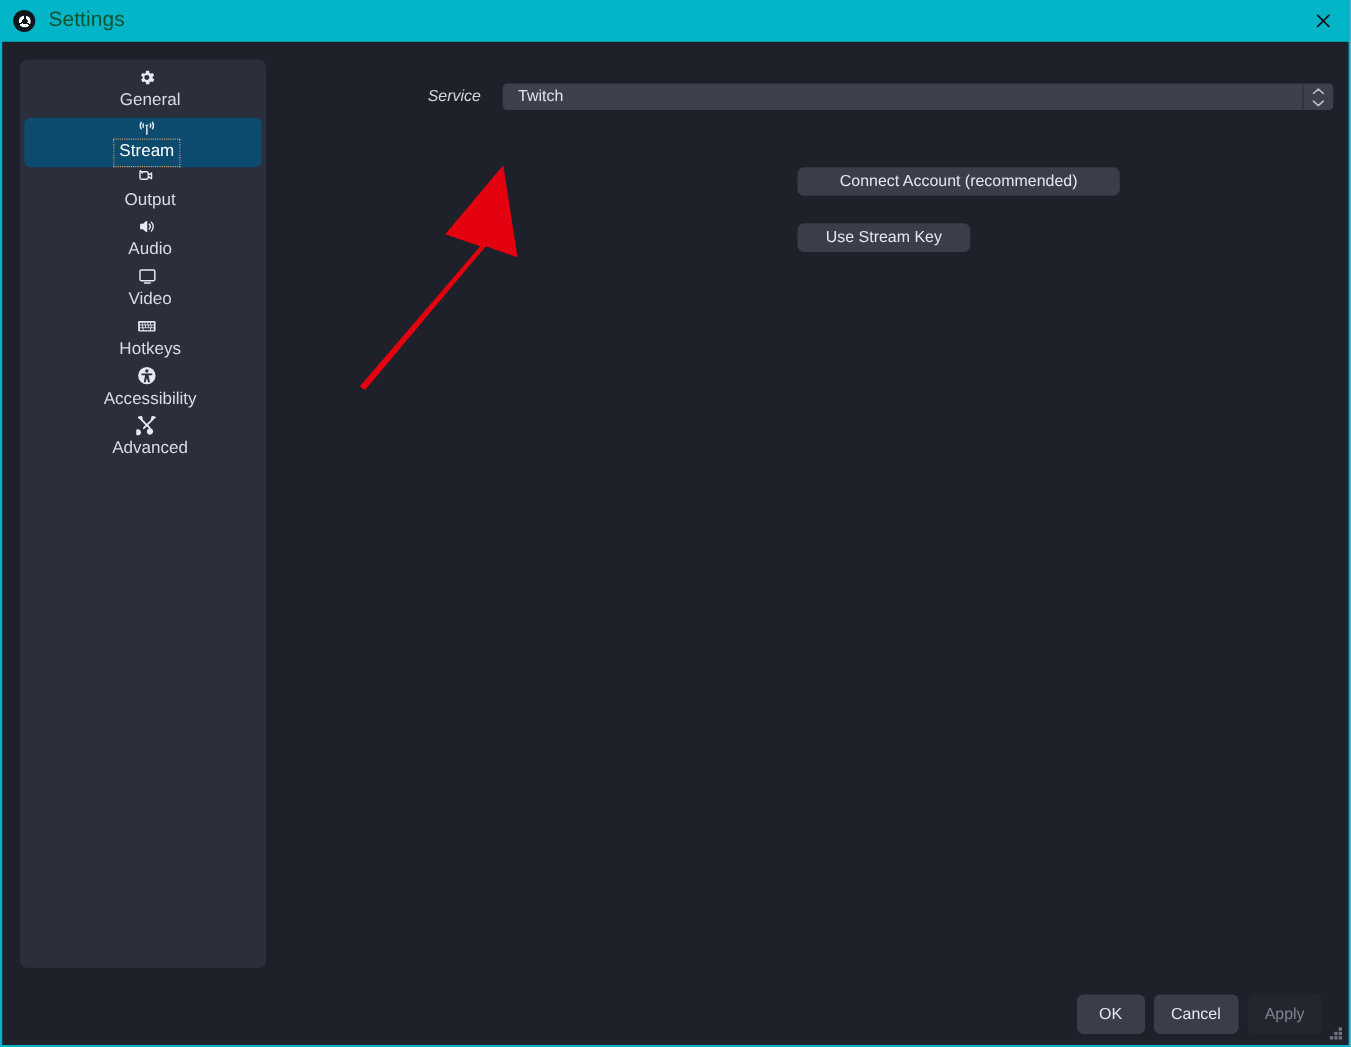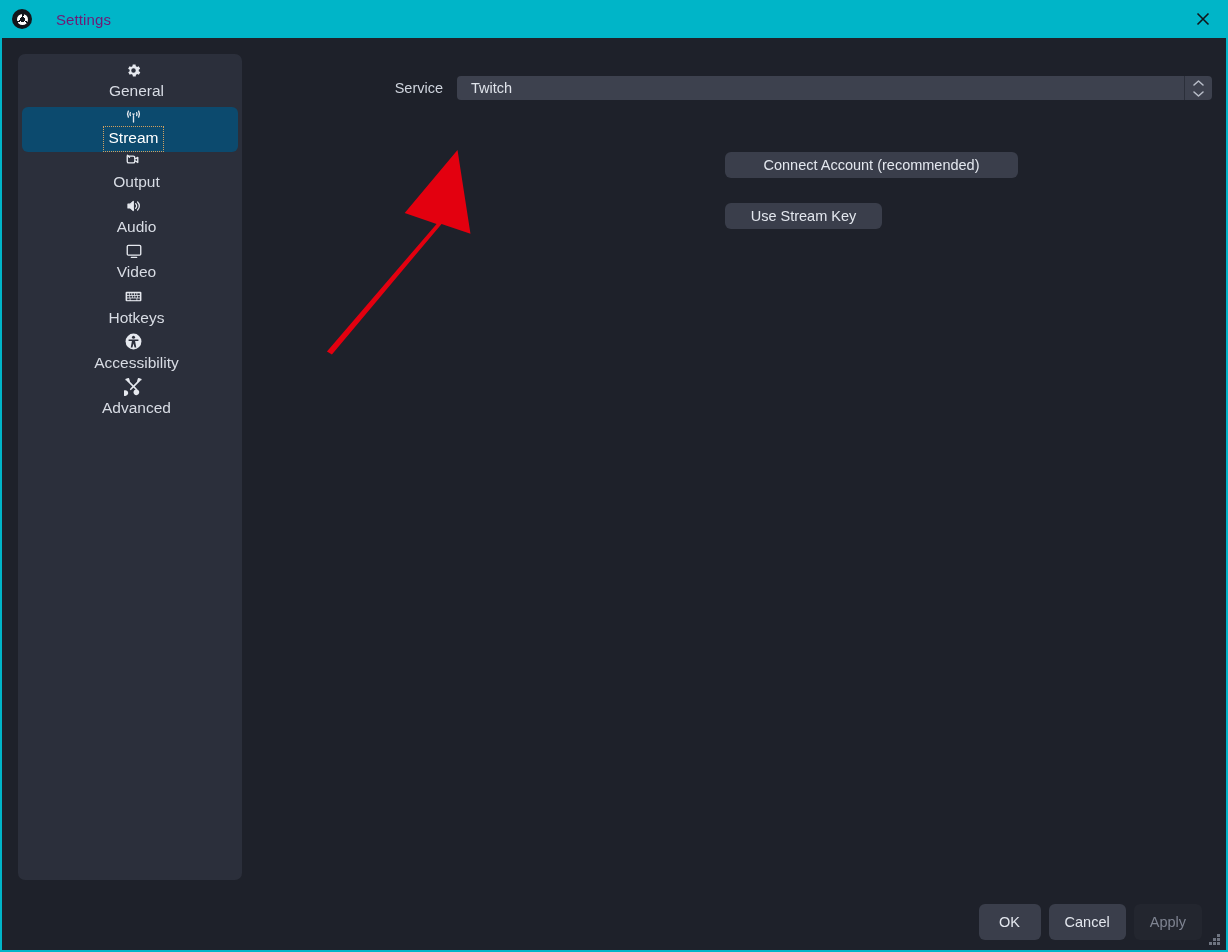--- a/index.html
+++ b/index.html
@@ -46,23 +46,23 @@
     width: 11px; height: 11px;
     margin: -5.5px 0 0 -5.5px;
     border-radius: 50%;
     background:
       radial-gradient(circle at 50% 50%, #12161c 0 2.6px, transparent 2.7px),
       conic-gradient(from 15deg, #ffffff 0 28%, #12161c 28% 33%,
                      #ffffff 33% 61%, #12161c 61% 66%,
                      #ffffff 66% 94%, #12161c 94% 100%);
   }
   .titlebar-title {
-    margin-left: 24px;
-    font-size: 15px;
-    color: #701a75;
+    margin-left: 12px;
+    font-size: 19px;
+    color: #14532d;
     letter-spacing: .1px;
   }
   .titlebar-close {
     position: absolute;
     right: 0; top: 0;
     width: 46px; height: 38px;
     display: flex; align-items: center; justify-content: center;
     cursor: pointer;
   }
   .titlebar-close svg { display: block; }
@@ -134,23 +134,24 @@
     position: absolute;
     left: 141px;
     top: 38px;
     right: 14px;
     display: flex;
     align-items: center;
   }
   .field-label {
     font-size: 14.5px;
     color: #cfd4dd;
-    text-align: right;
+    text-align: center;
     width: 60px;
     flex: 0 0 auto;
+    font-style: italic;
   }
   .combo {
     margin-left: 14px;
     flex: 1 1 auto;
     height: 24px;
     background: #3d414e;
     border-radius: 4px;
     display: flex;
     align-items: center;
     cursor: pointer;

